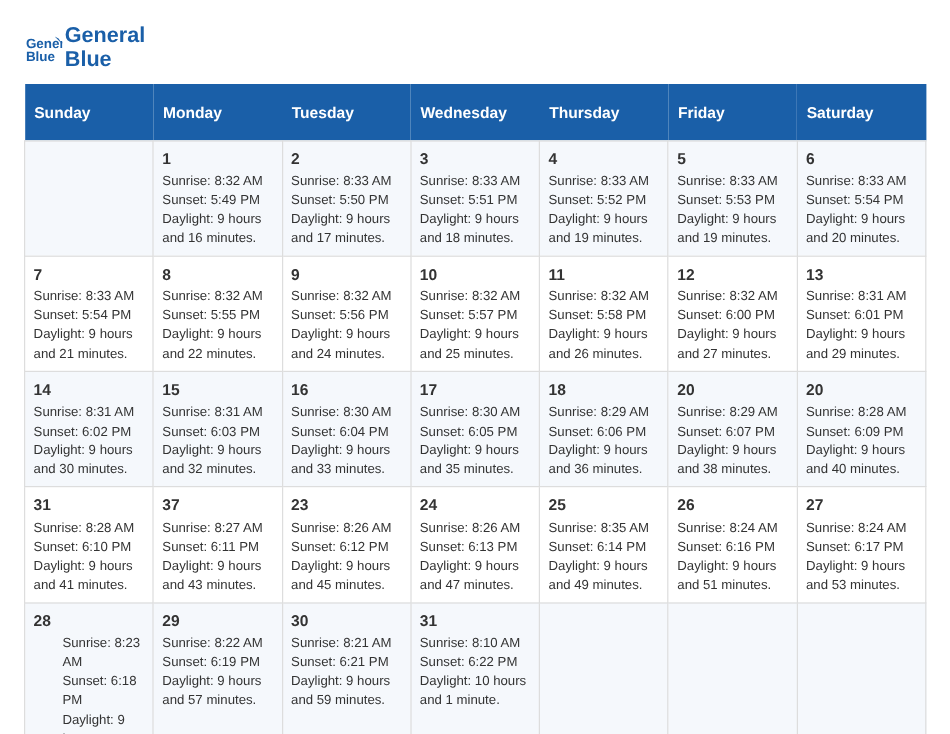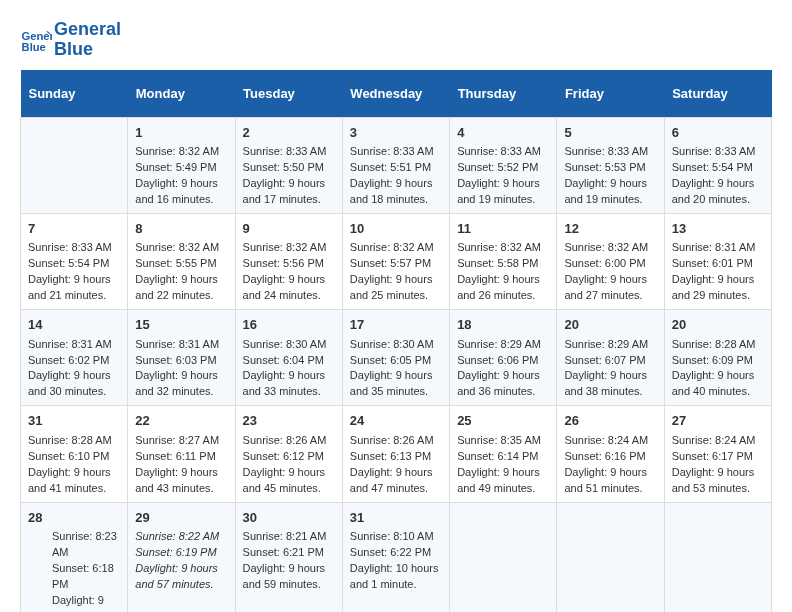--- a/index.html
+++ b/index.html
@@ -261,21 +261,21 @@
       </tr>
       <tr>
         <td>
           <span class="day-number">31</span>
           <div class="cell-content" style="white-space: pre-line;">Sunrise: 8:28 AM
 Sunset: 6:10 PM
 Daylight: 9 hours
 and 41 minutes.</div>
         </td>
         <td>
-          <span class="day-number">22</span>
+          <span class="day-number">37</span>
           <div class="cell-content" style="white-space: pre-line;">Sunrise: 8:27 AM
 Sunset: 6:11 PM
 Daylight: 9 hours
 and 43 minutes.</div>
         </td>
         <td>
           <span class="day-number">23</span>
           <div class="cell-content" style="white-space: pre-line;">Sunrise: 8:26 AM
 Sunset: 6:12 PM
 Daylight: 9 hours
@@ -313,21 +313,21 @@
       <tr>
         <td>
           <span class="day-number">28</span>
           <div class="cell-content" style="white-space: pre-line; margin-left: 24px;">Sunrise: 8:23 AM
 Sunset: 6:18 PM
 Daylight: 9 hours
 and 55 minutes.</div>
         </td>
         <td>
           <span class="day-number">29</span>
-          <div class="cell-content" style="white-space: pre-line; font-style: italic;">Sunrise: 8:22 AM
+          <div class="cell-content" style="white-space: pre-line;">Sunrise: 8:22 AM
 Sunset: 6:19 PM
 Daylight: 9 hours
 and 57 minutes.</div>
         </td>
         <td>
           <span class="day-number">30</span>
           <div class="cell-content" style="white-space: pre-line;">Sunrise: 8:21 AM
 Sunset: 6:21 PM
 Daylight: 9 hours
 and 59 minutes.</div>

